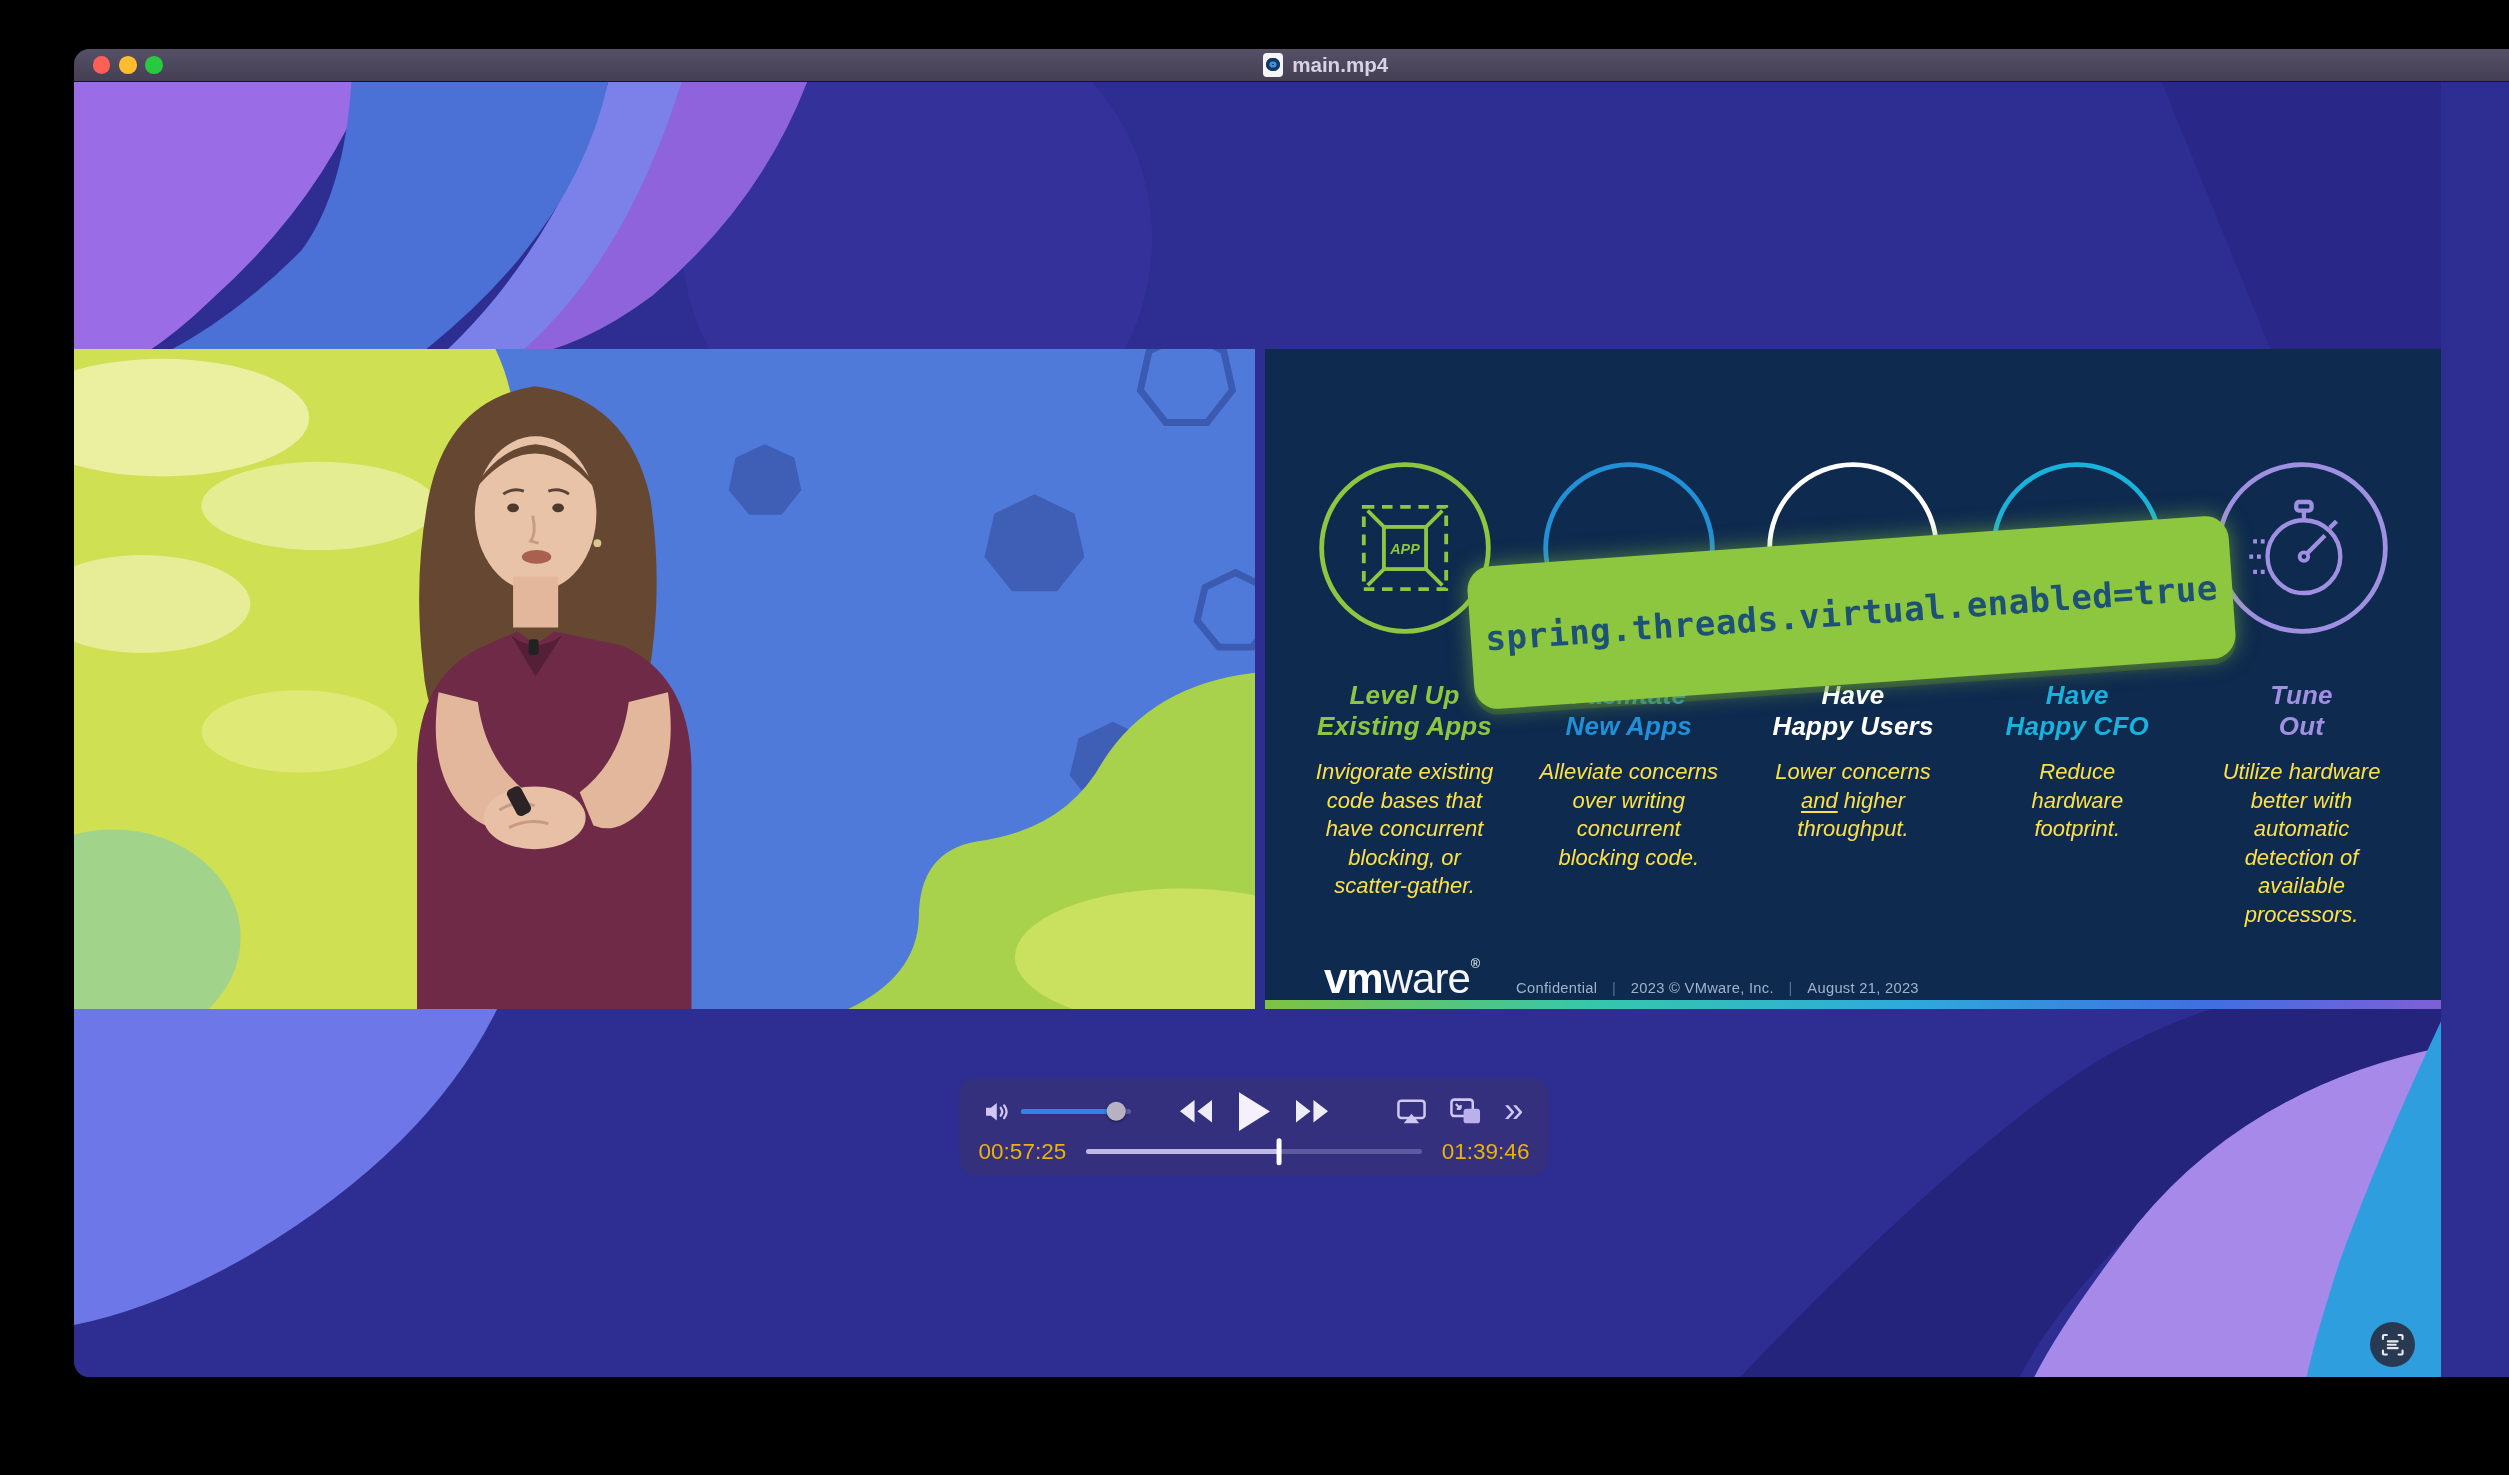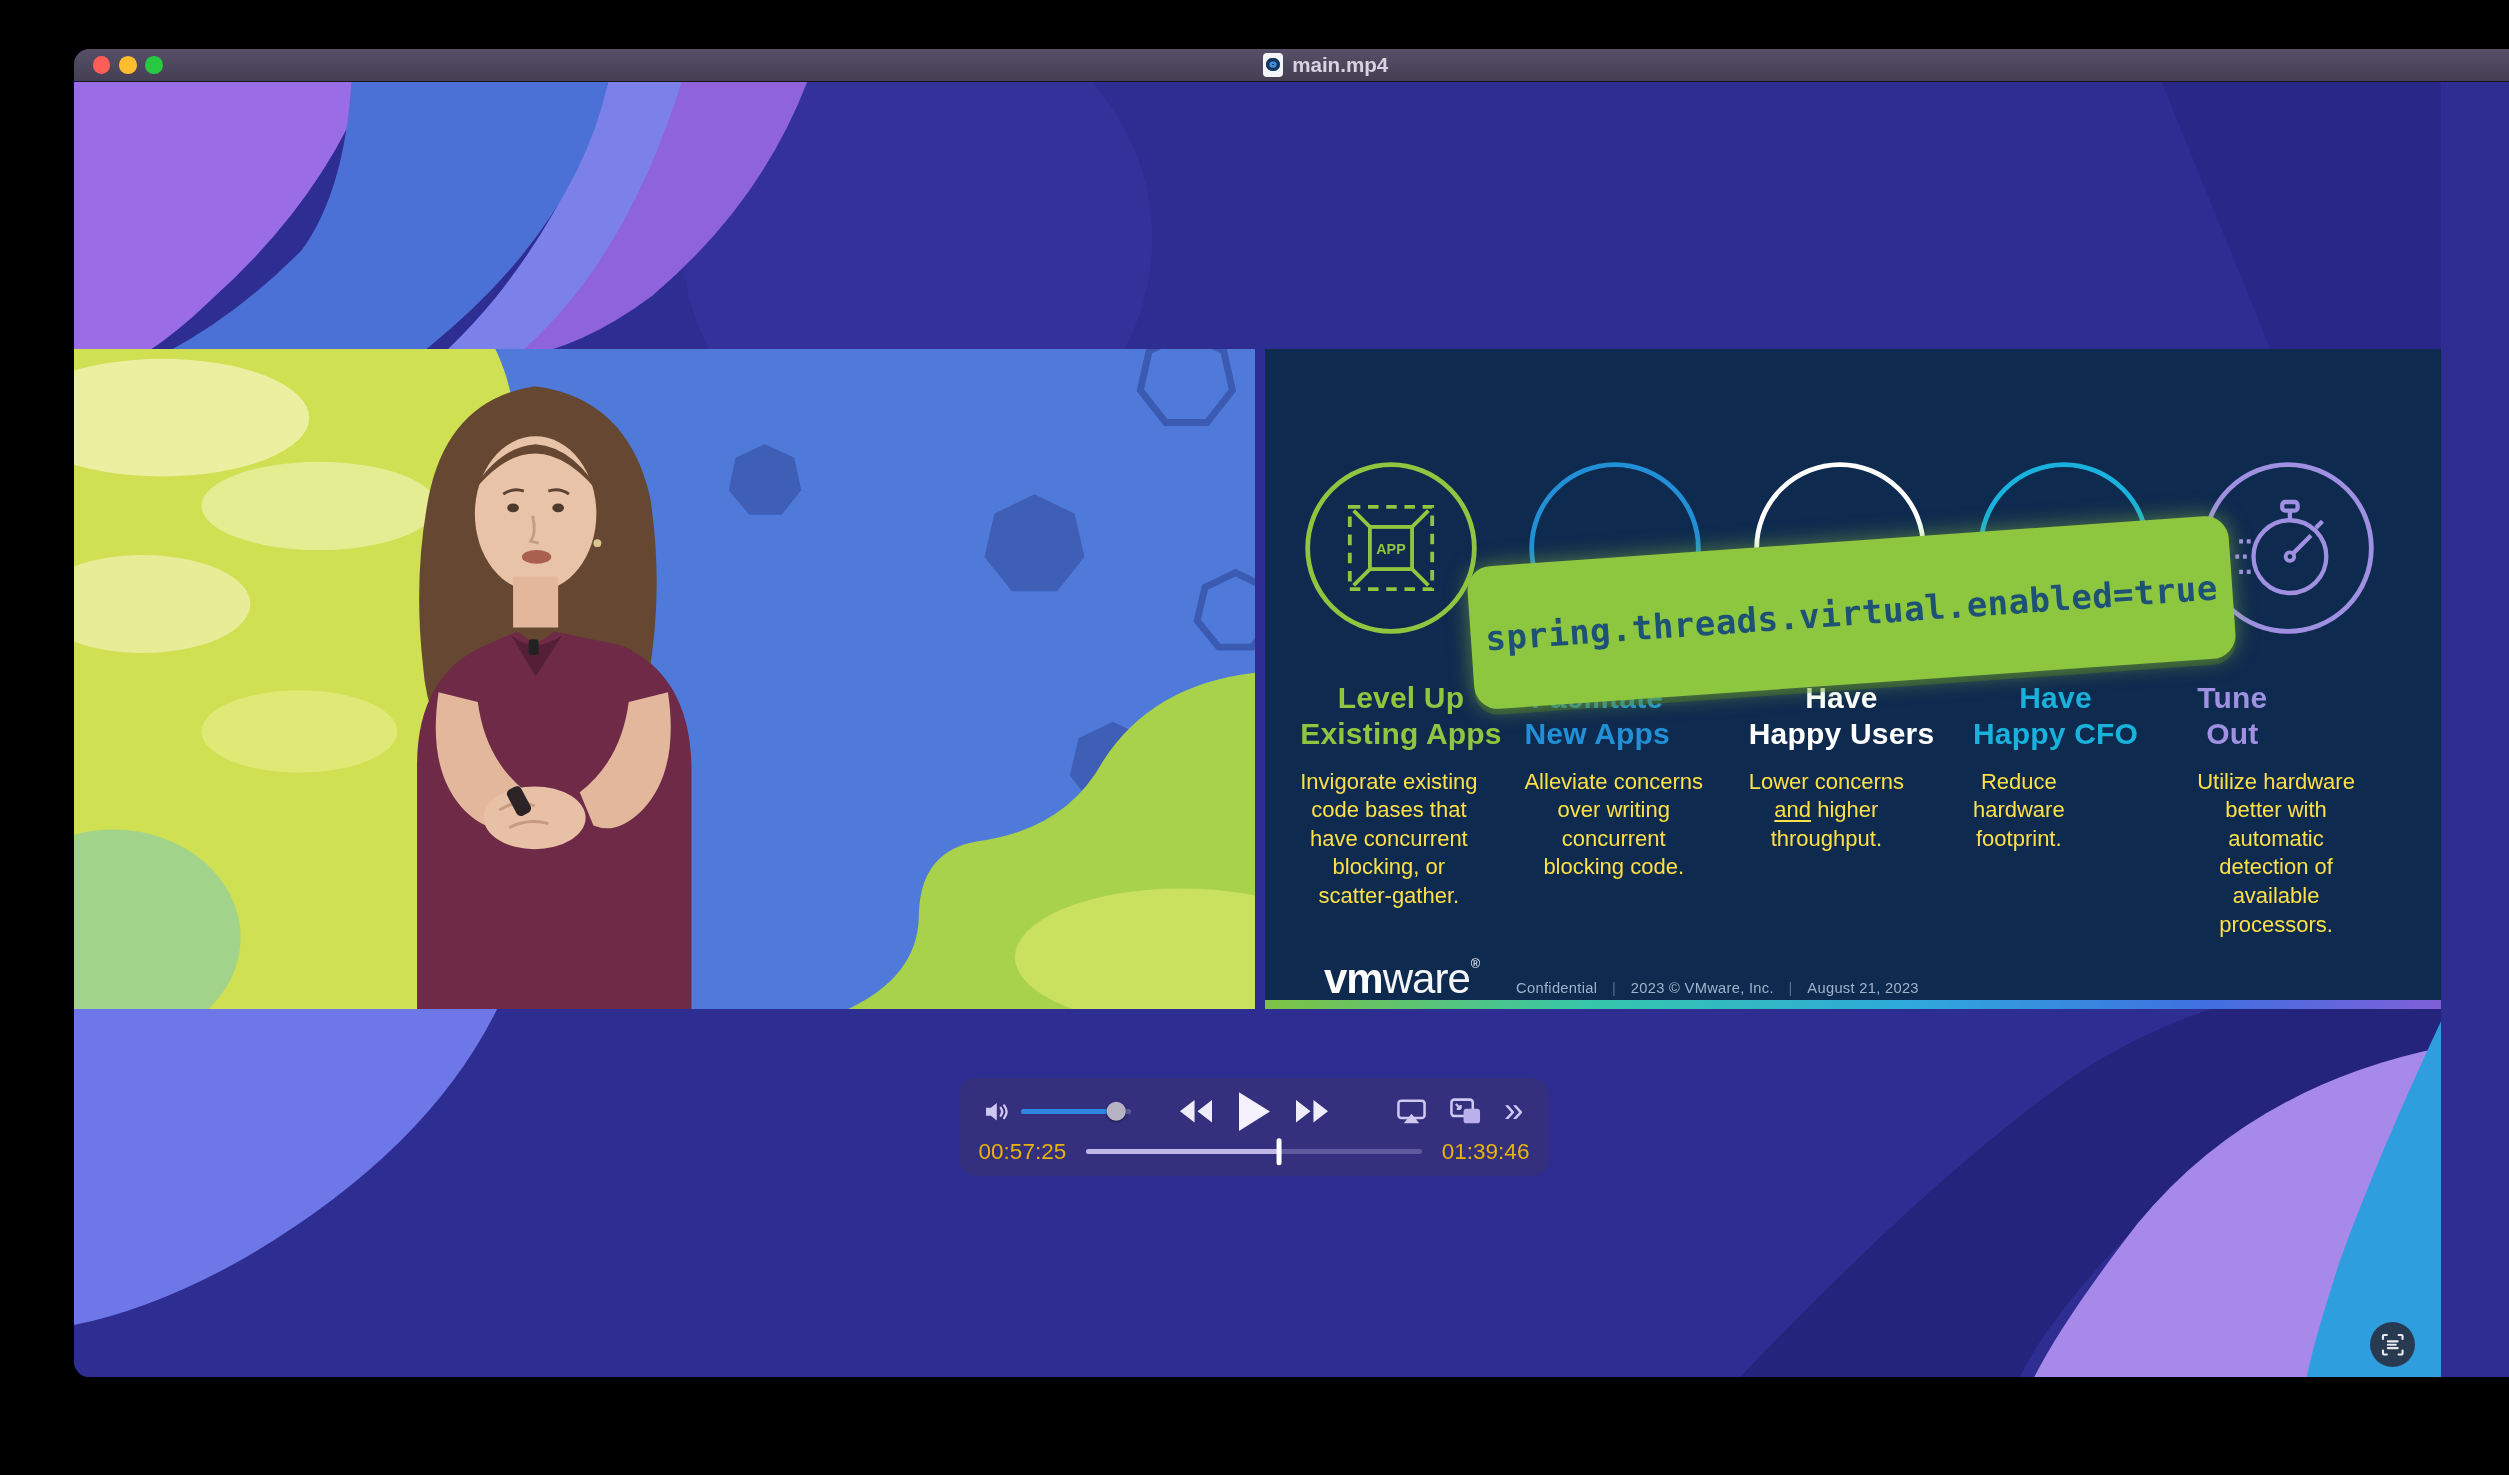--- a/index.html
+++ b/index.html
@@ -21,23 +21,23 @@
     border-radius:50%; background:#17355c; box-shadow:inset 0 0 0 3.4px #17355c, inset 0 0 0 5.9px #3f8fe0; }
 
   
   .video-bg { position:absolute; left:0; top:33px; width:2367px; height:1295px; }
 
   
   .speaker-panel { position:absolute; left:0; top:300px; width:1181px; height:660px; overflow:hidden; background:#4f7ad9; }
   .slide-panel { position:absolute; left:1191px; top:300px; width:1176px; height:660px; background:#0e2a4f; overflow:hidden; }
 
   .columns { position:absolute; top:108px; left:27.4px; right:27.4px; display:flex; }
-  .col { flex:1 1 0; display:flex; flex-direction:column; align-items:flex-start; padding:0 7.8px; }
+  .col { flex:1 1 0; display:flex; flex-direction:column; align-items:center; padding:0 7.8px;font-style:italic; }
   .col svg.ring { width:182px; height:182px; }
-  .col-header { margin-top:41px; font-size:30px; font-weight:700; line-height:1.2; letter-spacing:0.2px;
+  .col-header { margin-top:41px; font-size:26px; font-weight:700; line-height:1.2; letter-spacing:0.2px;
     text-align:center; white-space:pre-line; }
   .col-body { margin-top:15.7px; font-size:22px; line-height:1.3; color:#fde047; text-align:center; white-space:pre-line; }
   .u { text-decoration:underline; text-underline-offset:2.9px; }
 
   .code-banner { position:absolute; left:205px; top:192px; width:763px; height:143px;
     border-radius:23.5px; transform:rotate(-4deg); display:flex; align-items:center; justify-content:center;
     box-shadow:0 0 21.6px rgba(141,198,63,.55), 0 5.9px 0 rgba(80,125,20,.35); z-index:5; }
   .code-banner span { font-family:"DejaVu Sans Mono",monospace; font-weight:bold; font-size:34px; letter-spacing:0.5px; }
 
   .slide-footer { position:absolute; left:59px; bottom:6px; display:flex; align-items:baseline; z-index:6; }

